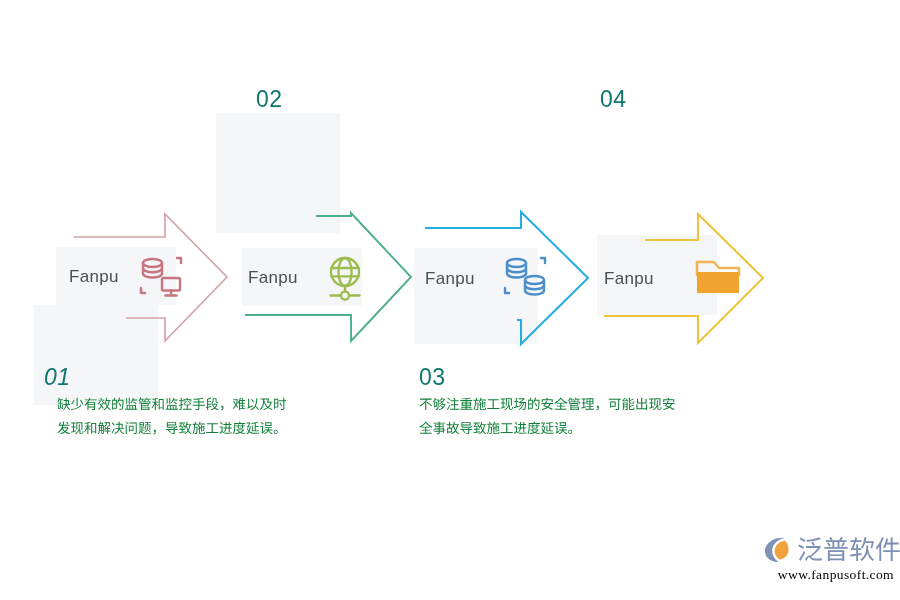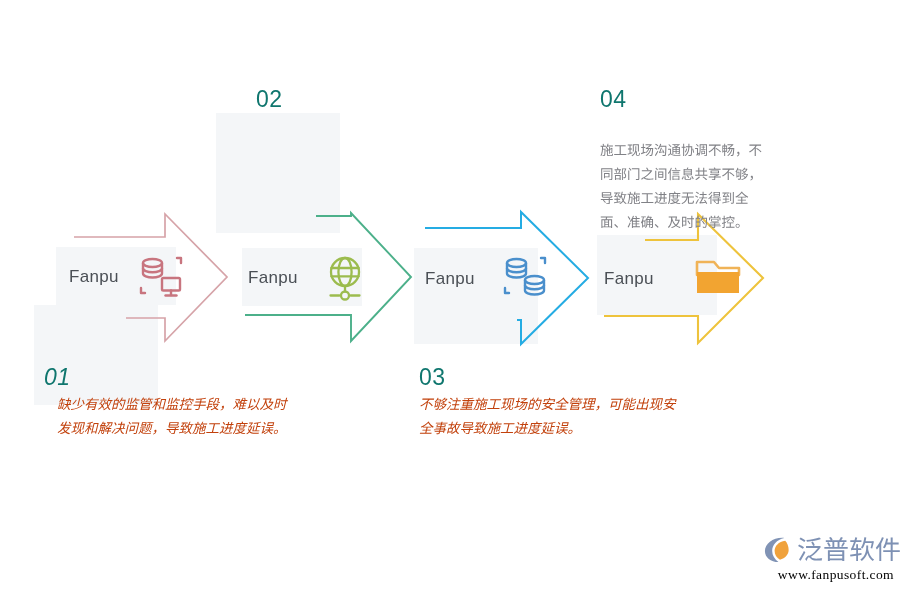--- a/index.html
+++ b/index.html
@@ -63,22 +63,21 @@
     line-height: 1;
   }
   .tbody {
     position: absolute;
     font-size: 13.5px;
     line-height: 1.78;
     color: #808186;
     font-family: "DejaVu Sans", "Liberation Sans", sans-serif;
   }
   .tbody.dark {
-    color: #c2410c;
-    font-style: italic;
+    color: #15803d;
   }
 
   
   .logo {
     position: absolute;
     left: 762px;
     top: 534px;
     width: 132px;
     height: 56px;
   }
@@ -204,21 +203,20 @@
 
   <div class="tnum" style="left:44px; top:366px;font-style:italic;">01</div>
   <div class="tbody dark" style="left:57px; top:392px; width:232px;">缺少有效的监管和监控手段，难以及时发现和解决问题，导致施工进度延误。</div>
 
   <div class="tnum" style="left:256px; top:88px;">02</div>
 
   <div class="tnum" style="left:419px; top:366px;">03</div>
   <div class="tbody dark" style="left:419px; top:392px; width:260px;">不够注重施工现场的安全管理，可能出现安全事故导致施工进度延误。</div>
 
   <div class="tnum" style="left:600px; top:88px;">04</div>
-  <div class="tbody" style="left:600px; top:138px; width:164px;">施工现场沟通协调不畅，不同部门之间信息共享不够，导致施工进度无法得到全面、准确、及时的掌控。</div>
 
   <div class="logo">
     <div class="logo-row">
       <svg class="logo-mark" viewBox="0 0 32 32">
         <path d="M23 4 C12 3 3 10 3 17.5 C3 24 9 29 17 29 C13 26 10.5 22 10.5 17.5 C10.5 11 15 6 23 4 Z" fill="#8093b5"></path>
         <path d="M24 7 C17 8 13 12.5 13 17.5 C13 21 15 24.5 18.5 26.5 C24 25 27.5 21 27.5 16.5 C27.5 12.5 26 9 24 7 Z" fill="#f0a23c"></path>
       </svg>
       <div class="logo-text">泛普软件</div>
     </div>
     <div class="logo-url">www.fanpusoft.com</div>

